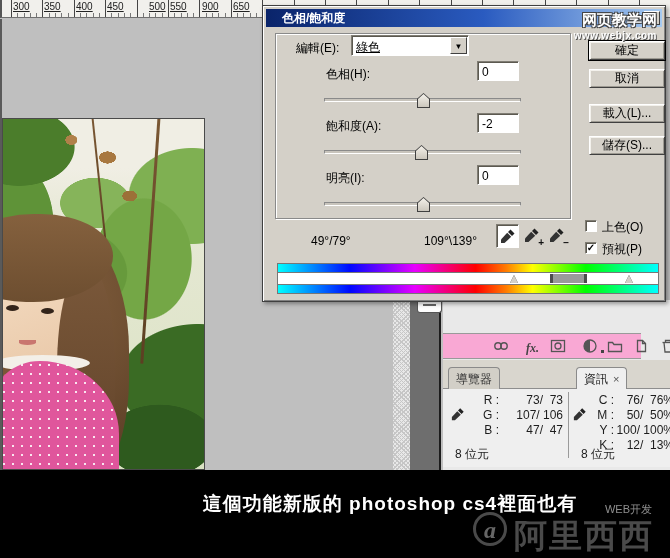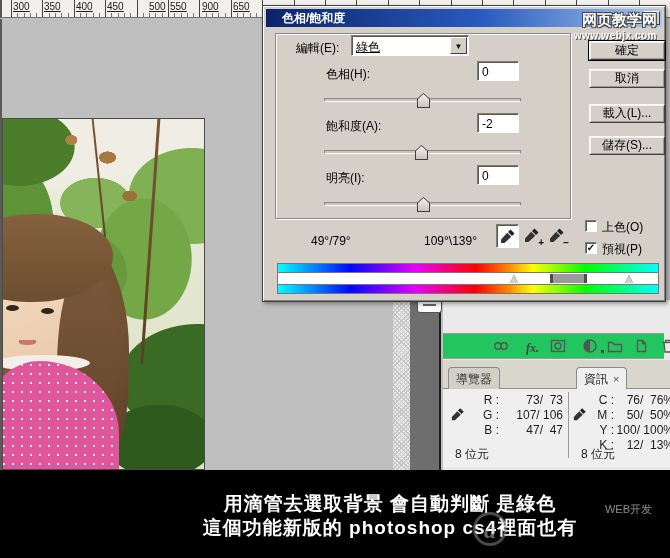--- a/index.html
+++ b/index.html
@@ -58,21 +58,21 @@
   #texture-strip { position:absolute; left:393px; top:300px; width:17px; height:170px; background:#e8e8e8;
     background-image:repeating-linear-gradient(45deg, #c6c6c6 0 1px, transparent 1px 3px),
                      repeating-linear-gradient(-45deg, #c6c6c6 0 1px, transparent 1px 3px); }
   #dock-strip { position:absolute; left:410px; top:300px; width:31px; height:170px; background:#6e6e6e; border-right:2px solid #1c1c1c; }
   #dock-tab { position:absolute; left:417px; top:300px; width:25px; height:13px; background:#fdfdfd;
     border:1px solid #555; border-top:none; border-radius:0 0 3px 3px; }
   #dock-tab::after { content:""; position:absolute; left:5px; top:4px; width:13px; height:2px; background:#666; }
 
   
   #right-panel { position:absolute; left:443px; top:300px; width:227px; height:170px; background:#e9e9e9; }
-  #layers-bottombar { position:absolute; left:443px; top:333px; width:221px; height:26px; background:#22c55e;
+  #layers-bottombar { position:absolute; left:443px; top:333px; width:198px; height:26px; background:#f9a8d4;
     border-top:1px solid #9a9a9a; border-bottom:1px solid #9a9a9a; }
   .lb-icon { position:absolute; top:4px; width:18px; height:18px; color:#555; }
   .lb-icon svg { width:16px; height:16px; }
   #fx-icon { font:italic bold 12px "Liberation Serif",serif; color:#444; top:7px; }
   .mini-dot { position:absolute; width:3px; height:3px; background:#444; }
 
   #tab-strip { position:absolute; left:443px; top:360px; width:227px; height:29px; background:#d9d6ce; border-bottom:1px solid #8e8e8e; }
   .tab { position:absolute; top:7px; height:22px; padding:3px 7px 0; font-size:12px; color:#333;
     background:#d2cfc7; border:1px solid #8a8a8a; border-bottom:none; border-radius:4px 4px 0 0; }
   .tab.active { background:#efefef; color:#222; }
@@ -359,20 +359,20 @@
     <div class="huebar" style="top:278px"></div>
 
     <div class="btn default" style="top:35px">確定</div>
     <div class="btn" style="top:63px">取消</div>
     <div class="btn" style="top:98px">載入(L)...</div>
     <div class="btn" style="top:130px">儲存(S)...</div>
   </div>
 
   <div id="caption">
     <div id="cap-text">
-      <div>用滴管去選取背景 會自動判斷 是綠色</div>
       <div>這個功能新版的 photoshop cs4裡面也有</div>
     </div>
     <span id="wm-small">WEB开发</span>
     <span id="wm-logo">a</span>
+    <span id="wm-large">阿里西西</span>
   </div>
 
 </div>
 
 </body></html>

